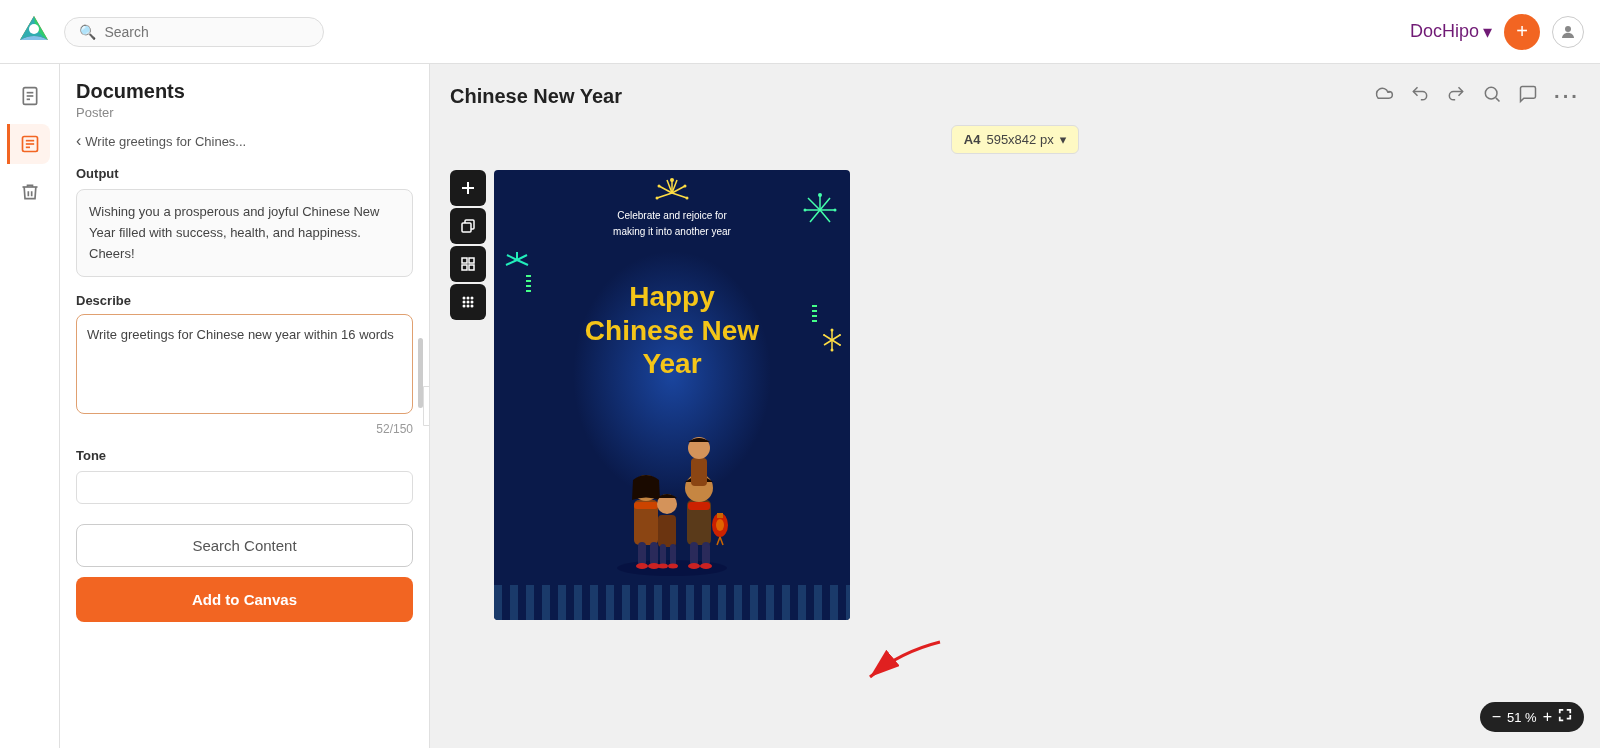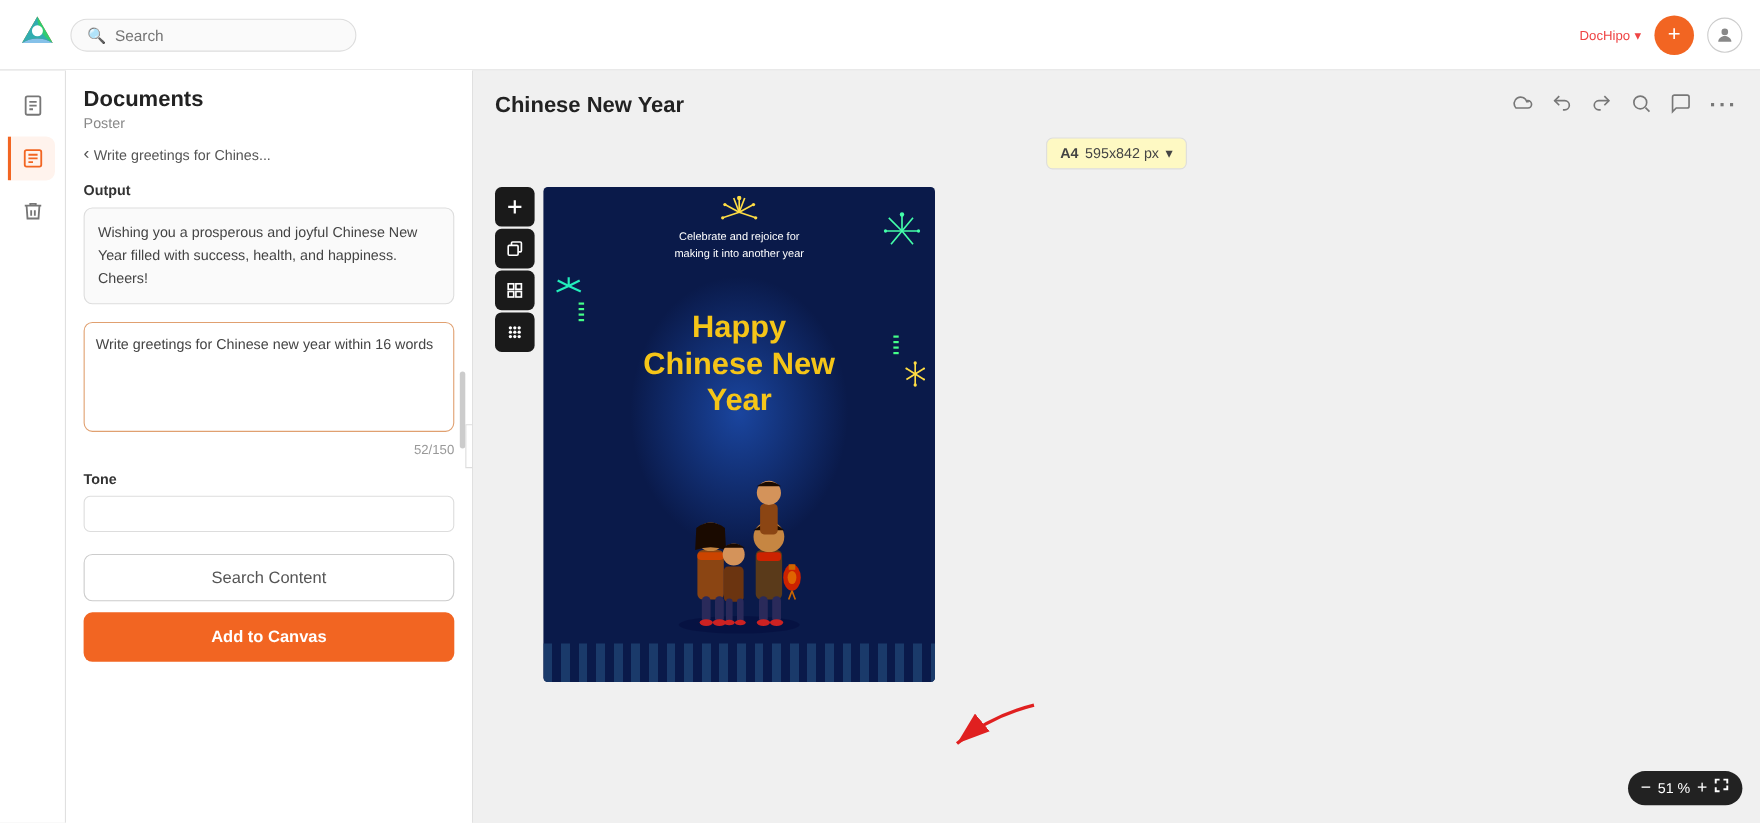--- a/index.html
+++ b/index.html
@@ -29,21 +29,21 @@
     .search-bar input {
       border: none; background: transparent; outline: none;
       font-size: 14px; color: #555; width: 100%;
     }
     .topbar-right {
       margin-left: auto;
       display: flex; align-items: center; gap: 12px;
     }
     .dochipo-btn {
       display: flex; align-items: center; gap: 4px;
-      font-size: 12px; font-weight: 500; color: #ef4444;
+      font-size: 18px; font-weight: 500; color: #701a75;
       cursor: pointer;
     }
     .add-btn {
       width: 36px; height: 36px;
       background: #f26522; border-radius: 50%;
       display: flex; align-items: center; justify-content: center;
       color: #fff; font-size: 20px; cursor: pointer;
       border: none;
     }
     .user-icon {
@@ -385,20 +385,21 @@
     <div class="subtitle">Poster</div>
 
     <div class="breadcrumb-row">
       <span style="font-size:16px; color:#555;">‹</span>
       <span>Write greetings for Chines...</span>
     </div>
 
     <div class="section-label">Output</div>
     <div class="output-box">Wishing you a prosperous and joyful Chinese New Year filled with success, health, and happiness. Cheers!</div>
 
+    <div class="describe-label">Describe</div>
     <div class="describe-wrapper">
       <textarea class="describe-textarea" style="">Write greetings for Chinese new year within 16 words</textarea>
     </div>
     <div class="char-count">52/150</div>
 
     <div class="tone-label">Tone</div>
     <select class="tone-select">
       <option value=""></option>
     </select>
 

